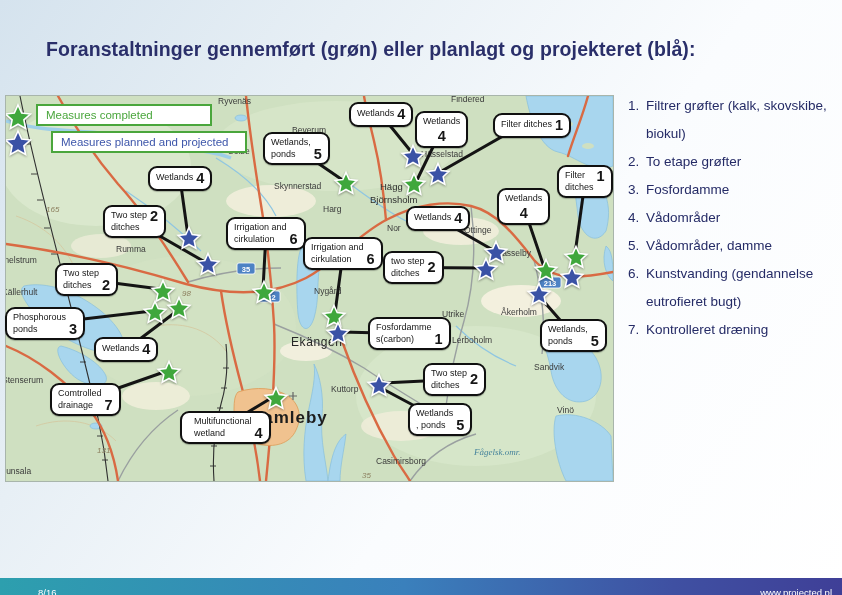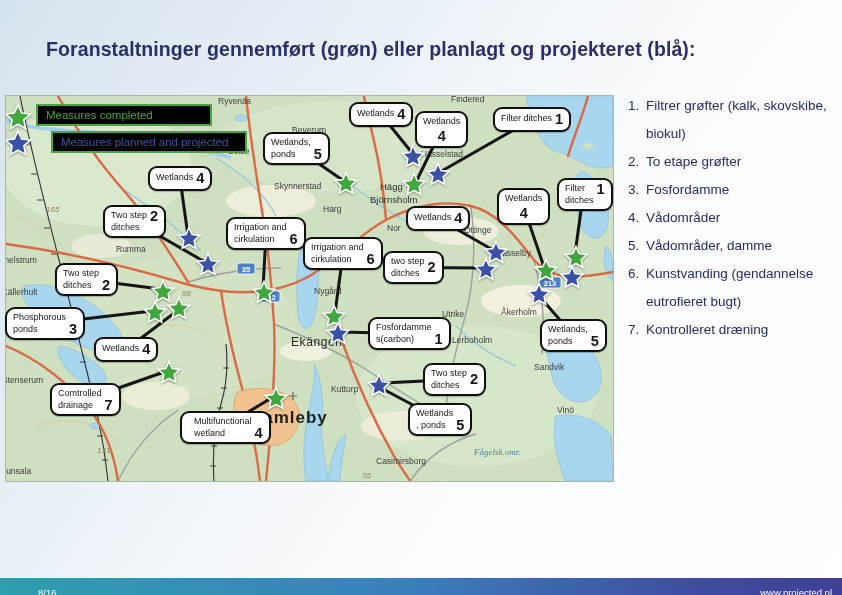--- a/index.html
+++ b/index.html
@@ -12,21 +12,21 @@
   #map-svg{position:absolute;left:0;top:0;display:block;}
   .mp-pl{font:8.5px "Liberation Sans",sans-serif;fill:#3b3b3b;}
   .mp-pl2{font:9.5px "Liberation Sans",sans-serif;fill:#2e2e2e;}
   .mp-town{font:12px "Liberation Sans",sans-serif;fill:#262626;letter-spacing:.6px;}
   .mp-bigtown{font:700 17px "Liberation Sans",sans-serif;fill:#1d1d1d;letter-spacing:1px;}
   .mp-nat{font:italic 9px "Liberation Serif",serif;fill:#47849c;}
   .mp-cont{font:italic 8px "Liberation Sans",sans-serif;fill:#8c7f5e;}
   .mp-badge{font:700 7.5px "Liberation Sans",sans-serif;fill:#ffffff;text-anchor:middle;}
   .star{filter:drop-shadow(0 1px 1px rgba(0,0,0,.35));}
   
-  .legendbox{position:absolute;box-sizing:border-box;background:#000000;border:2px solid #4aa63c;
+  .legendbox{position:absolute;box-sizing:border-box;background:#ffffff;border:2px solid #4aa63c;
     font-size:11.5px;line-height:14px;padding:2px 8px;white-space:nowrap;}
   .lb1{left:30px;top:8px;width:176px;color:#4aa63c;}
   .lb2{left:30px;top:35px;width:196px;color:#3d56aa;margin-left:15px;}
   
   .callout{position:absolute;background:#fff;border:2.5px solid #101010;border-radius:9px;
     padding:3px 6px;color:#161616;width:max-content;box-shadow:0 1px 1px rgba(0,0,0,.25);}
   .co{display:flex;gap:3px;align-items:center;}
   .co .lines{display:flex;flex-direction:column;}
   .co .ln{font-size:9px;line-height:1.3;white-space:nowrap;}
   .co .num{font-size:14.5px;font-weight:700;line-height:1;}
@@ -261,36 +261,36 @@
           </div>
         </div>
         <div class="callout" style="left: 409px; top: 15px;">
           <div class="co below">
             <div class="lines">
               <span class="ln">Wetlands</span>
             </div>
             <span class="num">4</span>
           </div>
         </div>
-        <div class="callout" style="left: 487px; top: 11px;">
+        <div class="callout" style="left: 487px; top: 17px;">
           <div class="co inline">
             <span class="ln">Filter ditches</span>
             <span class="num">1</span>
           </div>
         </div>
         <div class="callout" style="left: 257px; top: 36px;">
           <div class="co br">
             <div class="lines">
               <span class="ln">Wetlands,</span>
               <span class="ln">ponds</span>
             </div>
             <span class="num">5</span>
           </div>
         </div>
-        <div class="callout" style="left: 551px; top: 69px; margin-top: 13px;">
+        <div class="callout" style="left: 551px; top: 69px;">
           <div class="co tr">
             <div class="lines">
               <span class="ln">Filter</span>
               <span class="ln">ditches</span>
             </div>
             <span class="num">1</span>
           </div>
         </div>
         <div class="callout" style="left: 142px; top: 70px;">
           <div class="co inline">

